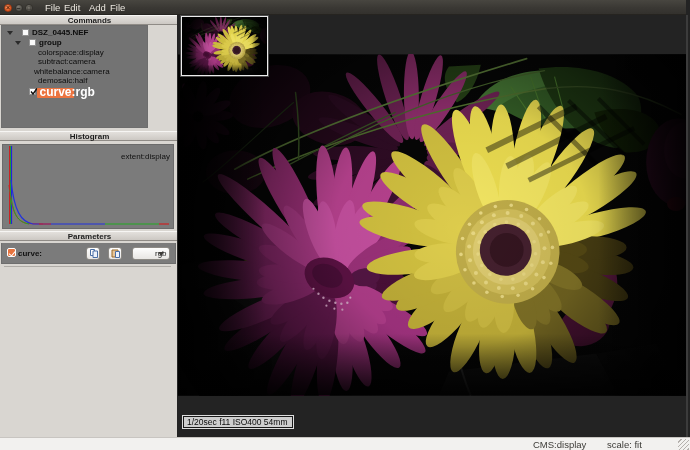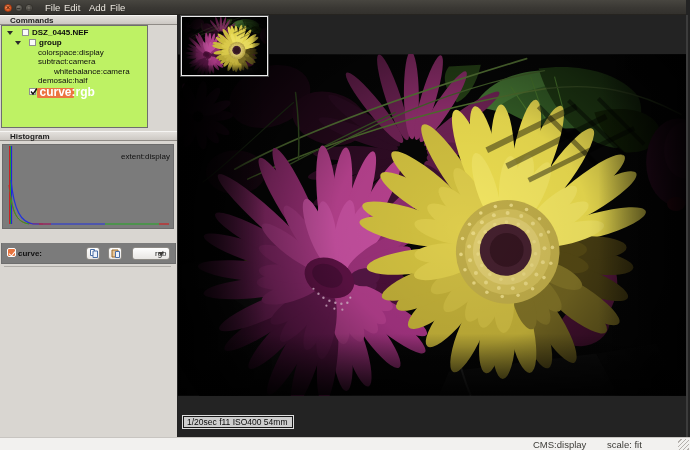--- a/index.html
+++ b/index.html
@@ -9,22 +9,22 @@
 .wbtn{position:absolute;top:3.5px;width:8px;height:8px;border-radius:50%;}
 #b-close{left:4px;background:radial-gradient(circle at 35% 30%,#f79d6a,#e25a20 70%);border:1px solid #a03812;}
 #b-min,#b-max{background:radial-gradient(circle at 35% 30%,#7c7870,#504e48 75%);border:1px solid #33312c;}
 #b-min{left:14.5px}#b-max{left:25px}
 .wg{position:absolute;color:#5a2008;font-size:7px;line-height:5px;width:100%;text-align:center;font-weight:bold}
 #b-min .wg,#b-max .wg{color:#22201d}
 .menu{position:absolute;top:0;height:15px;line-height:16px;color:#eae6de;font-size:9.5px;}
 #left{position:absolute;left:0;top:15px;width:177px;height:422px;background:#d9d6d1;}
 .shead{position:absolute;left:0;width:177px;height:10px;
  background:linear-gradient(#e3e0dc,#ccc8c3);border-top:1px solid #f6f5f3;border-bottom:1px solid #8f8b86;
- font-size:8px;font-weight:bold;color:#1c1c1c;line-height:9px;padding-left:10px;}
-#tree{position:absolute;left:1px;top:10px;width:147px;height:103px;background:#bef264;border:1px solid #6e6e6e;}
+ font-size:8px;font-weight:bold;color:#1c1c1c;line-height:9px;padding-left:2px;text-align:center;}
+#tree{position:absolute;left:1px;top:10px;width:147px;height:103px;background:#737373;border:1px solid #6e6e6e;}
 .trow{position:absolute;left:0;height:10px;line-height:10px;font-size:8px;color:#0d0d0d;white-space:nowrap}
 .tb{font-weight:bold}
 .tri{position:absolute;width:0;height:0;border-left:3.5px solid transparent;border-right:3.5px solid transparent;border-top:4.5px solid #2b2b2b;}
 .cb{position:absolute;width:7px;height:7px;background:#fafafa;border:1px solid #909090;}
 #hl{position:absolute;left:35px;top:61.5px;width:37px;height:10px;background:#ec7440;border-radius:1px;}
 #hl span{position:absolute;left:2.5px;top:0.5px;font-size:12px;font-weight:bold;color:#fff;line-height:9px}
 #hist{position:absolute;left:2px;top:129px;width:172px;height:85px;background:#7b7b7b;border:1px solid #6b6b6b;}
 #histtxt{position:absolute;right:3px;top:7px;font-size:8px;color:#111;margin-left:12px;}
 #params{position:absolute;left:1px;top:228px;width:175px;height:193px;background:#d9d6d1;}
 #prow{position:absolute;left:0;top:0;width:175px;height:21px;background:#7b7b7b;border:1px solid #6e6e6e;border-top:none}
@@ -67,21 +67,21 @@
   <div class="shead" style="top:0">Commands</div>
   <div id="tree">
     <div class="tri" style="left:5px;top:5px"></div>
     <div class="cb" style="left:20px;top:3px"></div>
     <div class="trow tb" style="left:30px;top:2px">DSZ_0445.NEF</div>
     <div class="tri" style="left:13px;top:14.5px"></div>
     <div class="cb" style="left:27px;top:12.5px"></div>
     <div class="trow tb" style="left:37px;top:11.5px">group</div>
     <div class="trow" style="left:36px;top:21.5px">colorspace:display</div>
     <div class="trow" style="left:36px;top:31px">subtract:camera</div>
-    <div class="trow" style="left:52px;top:40.5px">whitebalance:camera</div>
+    <div class="trow" style="left:32px;top:40.5px">whitebalance:camera</div>
     <div class="trow" style="left:36px;top:50px">demosaic:half</div>
     <div class="cb" style="left:27px;top:62px;background:#fff"></div>
     <svg style="position:absolute;left:27px;top:61px" width="10" height="10">
           <path d="M2 4.5 L4 7 L8 1.5" stroke="#111" stroke-width="1.4" fill="none"></path>
         </svg>
     <div id="hl">
           <span>curve:rgb</span>
         </div>
   </div>
   <div class="shead" style="top:116px">Histogram</div>
@@ -92,20 +92,21 @@
       <path d="M7.5 1 L7.5 79" stroke="#22aa22" stroke-width="1" fill="none"></path>
       <path d="M8.5 1 L8.5 79" stroke="#2222dd" stroke-width="1.2" fill="none"></path>
       <path d="M6 40 C9 69,14 76,24 78.5 L40 79" stroke="#cc2222" stroke-width="1" fill="none"></path>
       <path d="M7 45 C10 71,15 77,26 79" stroke="#22aa22" stroke-width="1" fill="none"></path>
       <path d="M8 35 C11 66,18 77,30 79 L102 79" stroke="#2233dd" stroke-width="1.2" fill="none"></path>
       <path d="M36 79 L48 79" stroke="#cc2222" stroke-width="1" fill="none"></path>
       <path d="M102 79 L156 79" stroke="#22aa22" stroke-width="1.2" fill="none"></path>
       <path d="M156 79 L166 79" stroke="#cc2222" stroke-width="1.2" fill="none"></path>
     </svg>
   </div>
+  <div class="shead" style="top:216px">Parameters</div>
   <div id="params">
     <div id="prow">
       <div id="pchk"></div>
           <div id="plabel">curve:</div>
       <div class="pbtn" style="left:84px">
         <svg width="12" height="11" style="position:absolute;left:0.5px;top:0.5px">
               <path d="M2.5 1.5 h4 v6 h-4 z" fill="#fff" stroke="#4a6fa5" stroke-width="1"></path>
               <path d="M5 3 h4.5 v6.5 h-4.5 z" fill="#eef3fa" stroke="#4a6fa5" stroke-width="1"></path>
             </svg>
       </div>

